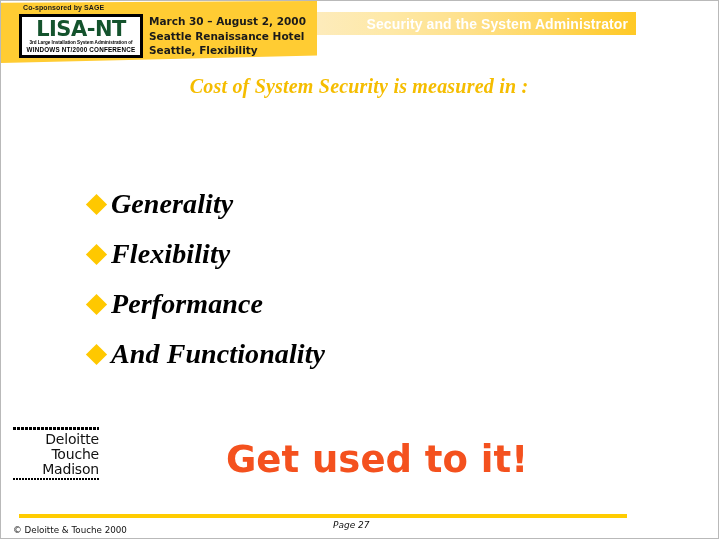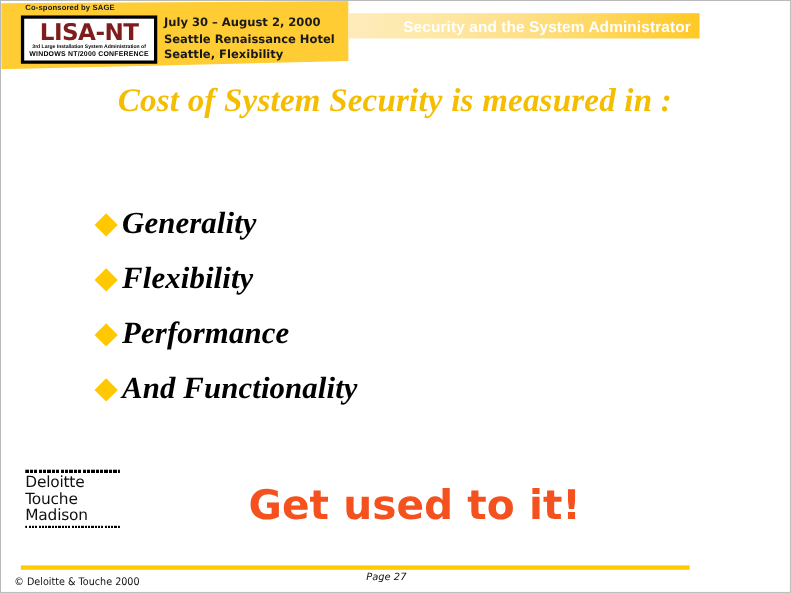--- a/index.html
+++ b/index.html
@@ -57,21 +57,21 @@
     flex-direction: column;
     align-items: center;
     justify-content: flex-start;
     padding-top: 1px;
   }
   .lisa-wordmark {
     font-family: "DejaVu Sans", sans-serif;
     font-weight: bold;
     font-size: 21px;
     letter-spacing: -0.5px;
-    color: #7f1d1d;
+    color: #14532d;
     line-height: 22px;
   }
   .lisa-sub1 {
     font-size: 4.6px;
     font-weight: bold;
     color: #000000;
     line-height: 6px;
     white-space: nowrap;
     transform: scaleX(1.0);
   }
@@ -120,21 +120,21 @@
   
   .slide-title {
     position: absolute;
     left: 0;
     top: 74px;
     width: 716px;
     text-align: center;
     font-family: "Liberation Serif", serif;
     font-style: italic;
     font-weight: bold;
-    font-size: 30px;
+    font-size: 20px;
     color: #F5BD00;
     letter-spacing: 0.2px;
   }
 
   
   .bullets {
     position: absolute;
     left: 88px;
     top: 178px;
     width: 560px;
@@ -158,23 +158,24 @@
     font-weight: bold;
     font-size: 28px;
     color: #000000;
     line-height: 32px;
     letter-spacing: 0.1px;
   }
 
   
   .dtt-logo {
     position: absolute;
-    left: 22px;
+    left: 12px;
     top: 426px;
     width: 86px;
+    text-align: right;
   }
   .dtt-rule-top {
     width: 86px;
     height: 3px;
     background: repeating-linear-gradient(to right, #000 0 3px, #fff 3px 4px);
     margin-bottom: 2px;
   }
   .dtt-rule-bottom {
     width: 86px;
     height: 2px;
@@ -243,21 +244,21 @@
 
   <div class="cosponsor">Co-sponsored by SAGE</div>
 
   <div class="lisa-logo">
     <span class="lisa-wordmark">LISA-NT</span>
     <span class="lisa-sub1">3rd Large Installation System Administration of</span>
     <span class="lisa-sub2">WINDOWS NT/2000 CONFERENCE</span>
   </div>
 
   <div class="conf-info">
-    <div>July 30 – August 2, 2000</div>
+    <div>March 30 – August 2, 2000</div>
     <div>Seattle Renaissance Hotel</div>
     <div>Seattle, Flexibility</div>
   </div>
 
   <div class="header-bar">
     <span class="header-title">Security and the System Administrator</span>
   </div>
 
   <div class="slide-title">Cost of System Security is measured in :</div>
 

